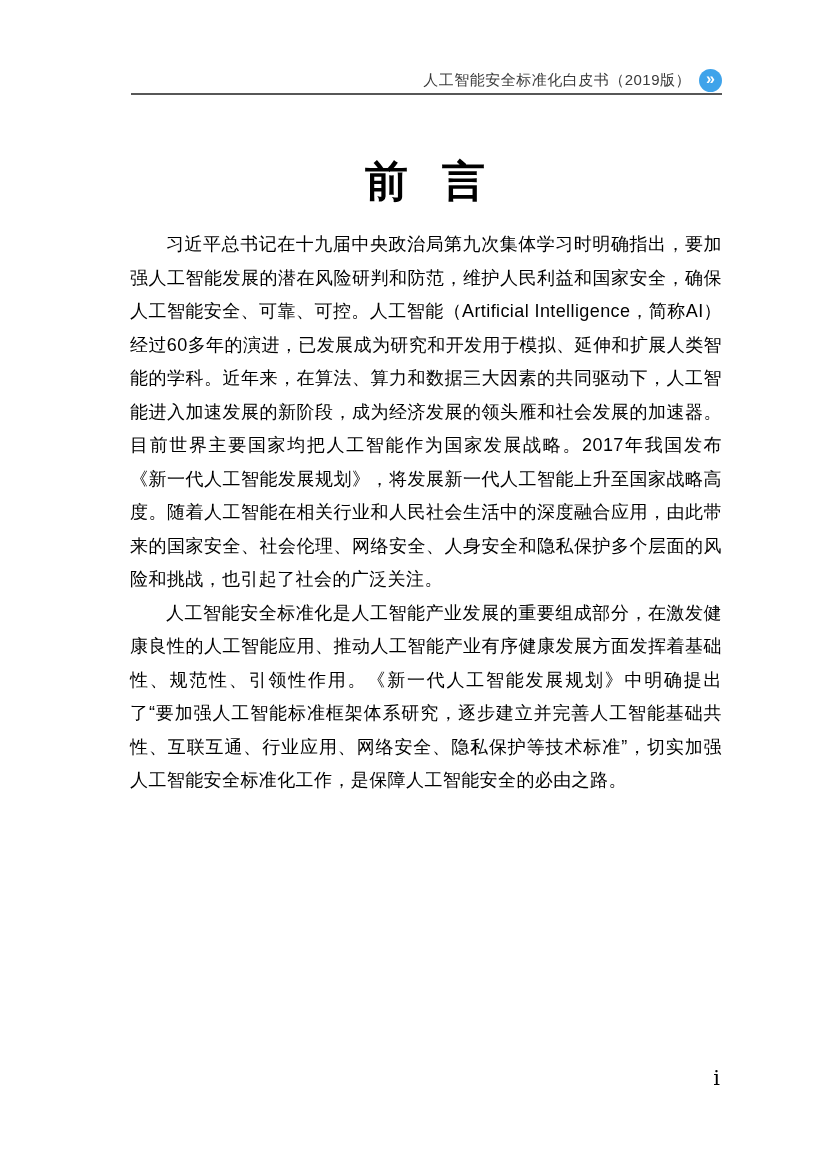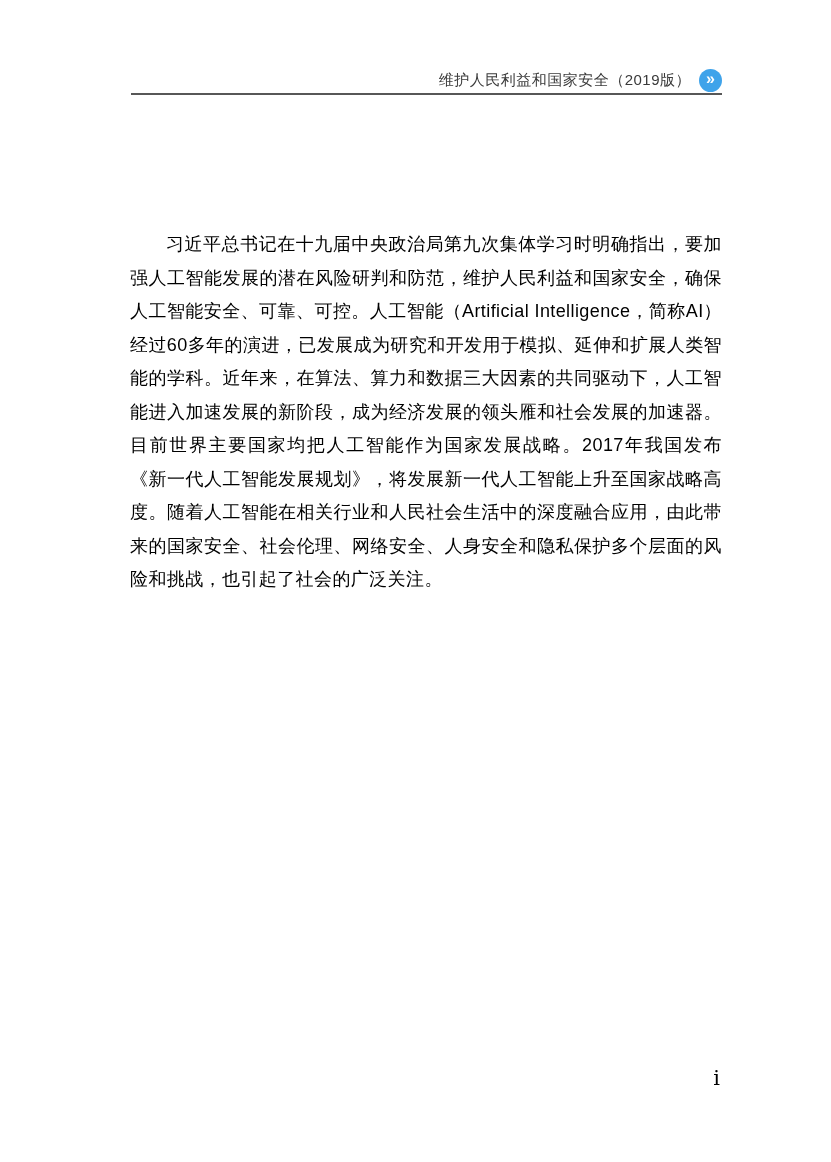--- a/index.html
+++ b/index.html
@@ -96,26 +96,28 @@
     color: #000000;
     padding-right: 2px;
   }
 </style>
 </head>
 <body>
 
 <div class="page">
 
   <div class="running-header">
-    <span class="header-title">维护人民利益和国家安全（2019版）</span>
+    <span class="header-title">人工智能安全标准化白皮书（2019版）</span>
     <span class="header-chevron-icon" style="background: rgb(63, 163, 234);">»</span>
   </div>
 
   <div class="header-rule"></div>
 
+  <h1 class="chapter-heading">前 言</h1>
 
   <div class="body-text">
     <p>习近平总书记在十九届中央政治局第九次集体学习时明确指出，要加强人工智能发展的潜在风险研判和防范，维护人民利益和国家安全，确保人工智能安全、可靠、可控。人工智能（Artificial Intelligence，简称AI）经过60多年的演进，已发展成为研究和开发用于模拟、延伸和扩展人类智能的学科。近年来，在算法、算力和数据三大因素的共同驱动下，人工智能进入加速发展的新阶段，成为经济发展的领头雁和社会发展的加速器。目前世界主要国家均把人工智能作为国家发展战略。2017年我国发布《新一代人工智能发展规划》，将发展新一代人工智能上升至国家战略高度。随着人工智能在相关行业和人民社会生活中的深度融合应用，由此带来的国家安全、社会伦理、网络安全、人身安全和隐私保护多个层面的风险和挑战，也引起了社会的广泛关注。</p>
+    <p>人工智能安全标准化是人工智能产业发展的重要组成部分，在激发健康良性的人工智能应用、推动人工智能产业有序健康发展方面发挥着基础性、规范性、引领性作用。《新一代人工智能发展规划》中明确提出了“要加强人工智能标准框架体系研究，逐步建立并完善人工智能基础共性、互联互通、行业应用、网络安全、隐私保护等技术标准”，切实加强人工智能安全标准化工作，是保障人工智能安全的必由之路。</p>
   </div>
 
   <div class="folio">i</div>
 
 </div>
 
 </body></html>

